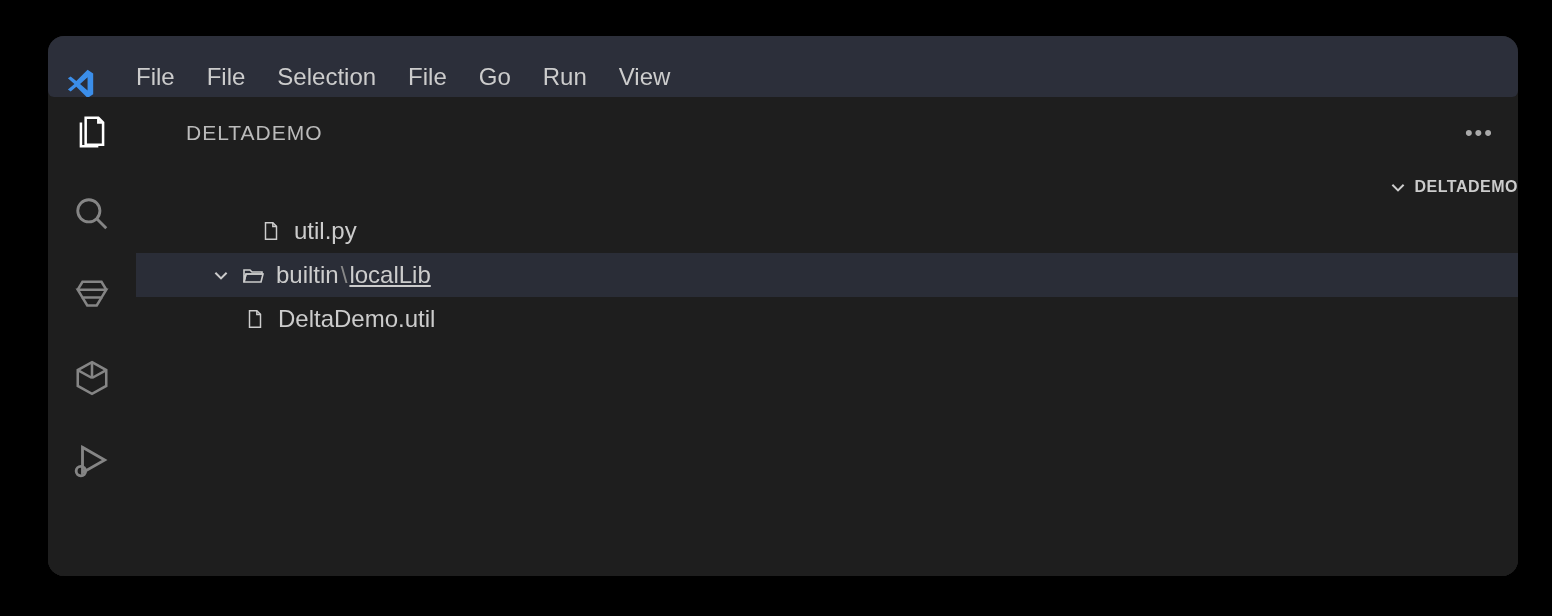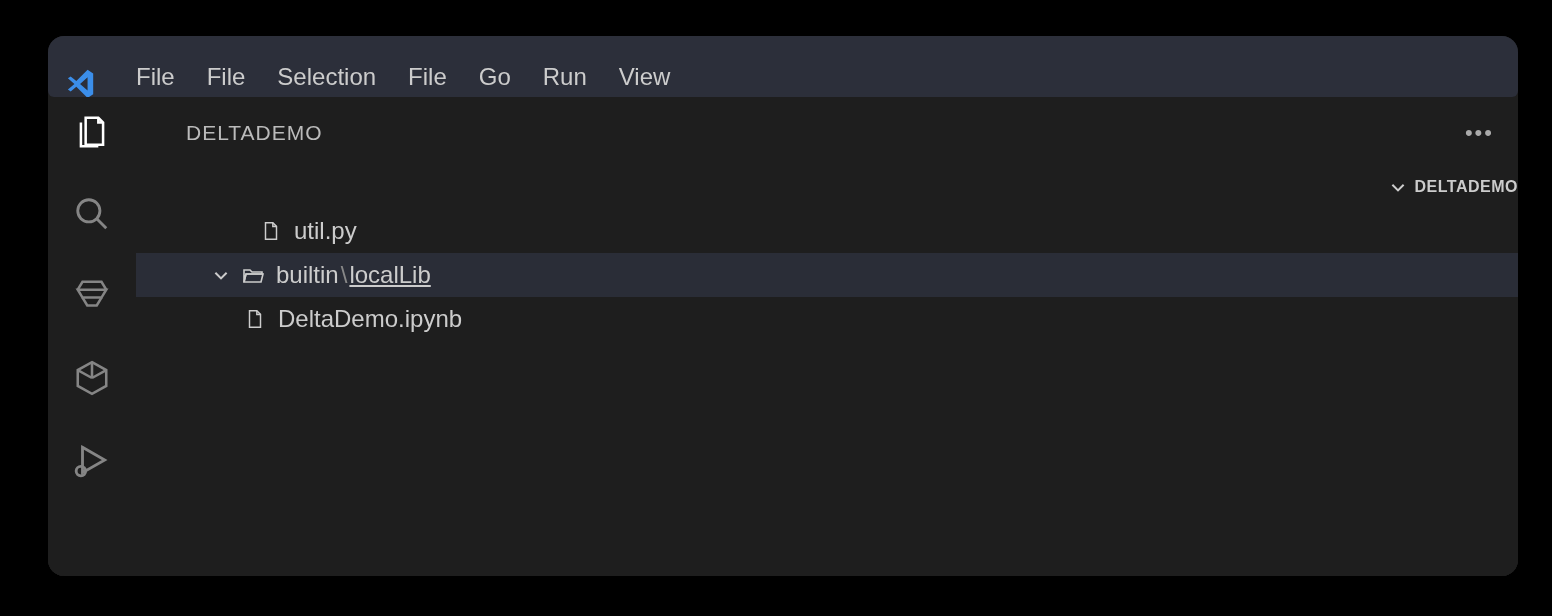--- a/index.html
+++ b/index.html
@@ -240,20 +240,20 @@
           </span>
         </div>
 
         <div class="tree-row file2">
           <span class="icon-slot">
             <svg viewBox="0 0 24 24" width="22" height="22" stroke-width="1.6">
                 <path d="M6 3h8l4 4v14H6z"></path>
                 <path d="M14 3v4h4"></path>
               </svg>
           </span>
-          <span>DeltaDemo.ipynb</span>
+          <span>DeltaDemo.util</span>
         </div>
 
       </div>
     </div>
 
   </div>
 </div>
 
 </body></html>

